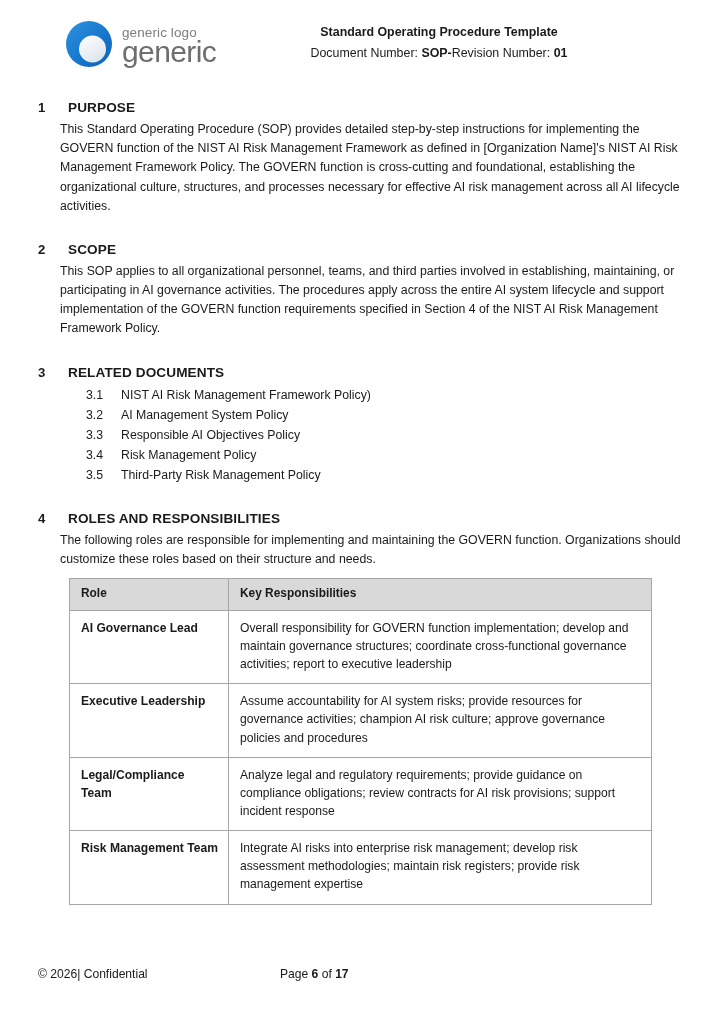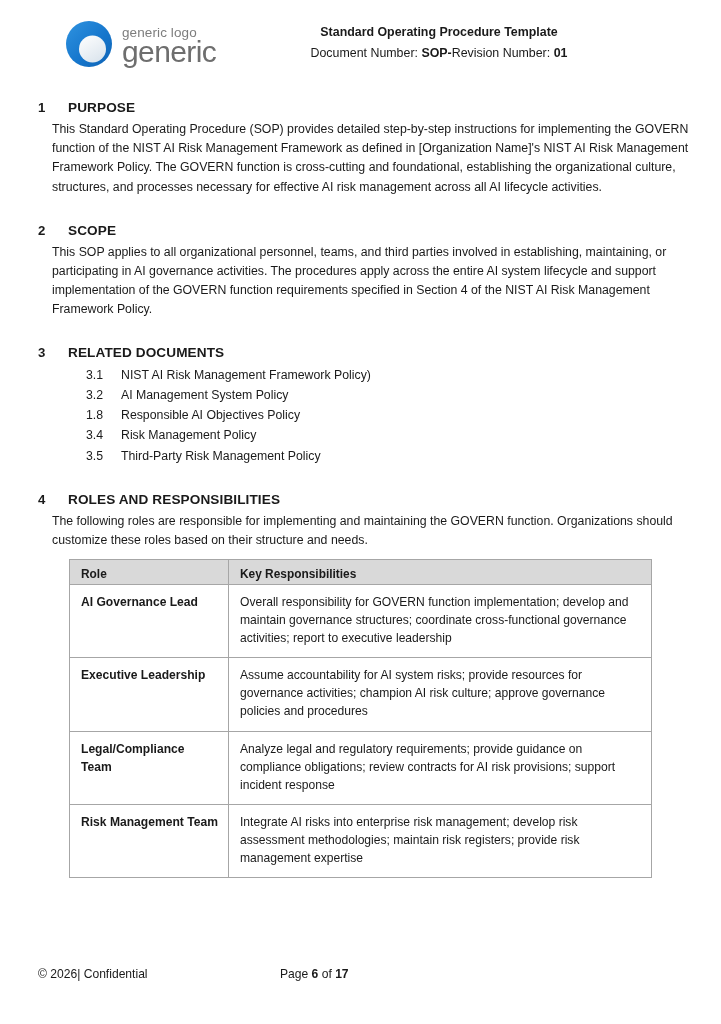--- a/index.html
+++ b/index.html
@@ -101,21 +101,21 @@
   }
   .sec-num {
     width: 30px;
     flex: 0 0 30px;
     font-weight: bold;
     font-size: 13.2px;
   }
   .sec-title { font-weight: bold; }
 
   .sec-body {
-    margin-left: 14px;
+    margin-left: 22px;
     font-size: 12.3px;
     line-height: 1.56;
     text-align: left;
   }
 
   .spacer-lg { height: 22px; }
 
   
   .sublist {
     margin-left: 48px;
@@ -140,21 +140,21 @@
     border: 1px solid #a6a6a6;
     vertical-align: top;
     padding: 8px 10px 10px 11px;
     line-height: 1.5;
     text-align: left;
   }
   .roles-table thead th {
     background: #d9d9d9;
     font-weight: bold;
     padding-top: 6px;
-    padding-bottom: 0;
+    padding-bottom: 7px;
     font-size: 11.9px;
   }
   .col-role { width: 159px; }
   .cell-role { font-weight: bold; }
   .cell-resp { font-weight: normal; }
 
   
   .doc-footer {
     position: absolute;
     left: 0;
@@ -249,21 +249,21 @@
     <div class="sublist">
       <div class="sublist-row">
         <span class="sublist-num">3.1</span>
         <span class="sublist-text">NIST AI Risk Management Framework Policy)</span>
       </div>
       <div class="sublist-row">
         <span class="sublist-num">3.2</span>
         <span class="sublist-text">AI Management System Policy</span>
       </div>
       <div class="sublist-row">
-        <span class="sublist-num">1.8</span>
+        <span class="sublist-num">3.3</span>
         <span class="sublist-text">Responsible AI Objectives Policy</span>
       </div>
       <div class="sublist-row">
         <span class="sublist-num">3.4</span>
         <span class="sublist-text">Risk Management Policy</span>
       </div>
       <div class="sublist-row">
         <span class="sublist-num">3.5</span>
         <span class="sublist-text">Third-Party Risk Management Policy</span>
       </div>

